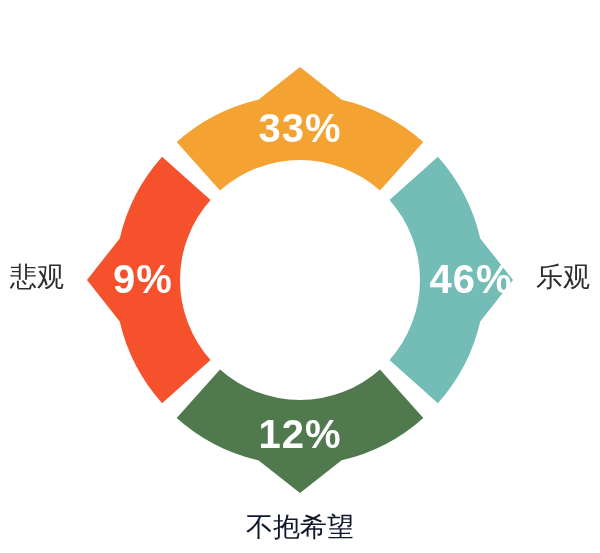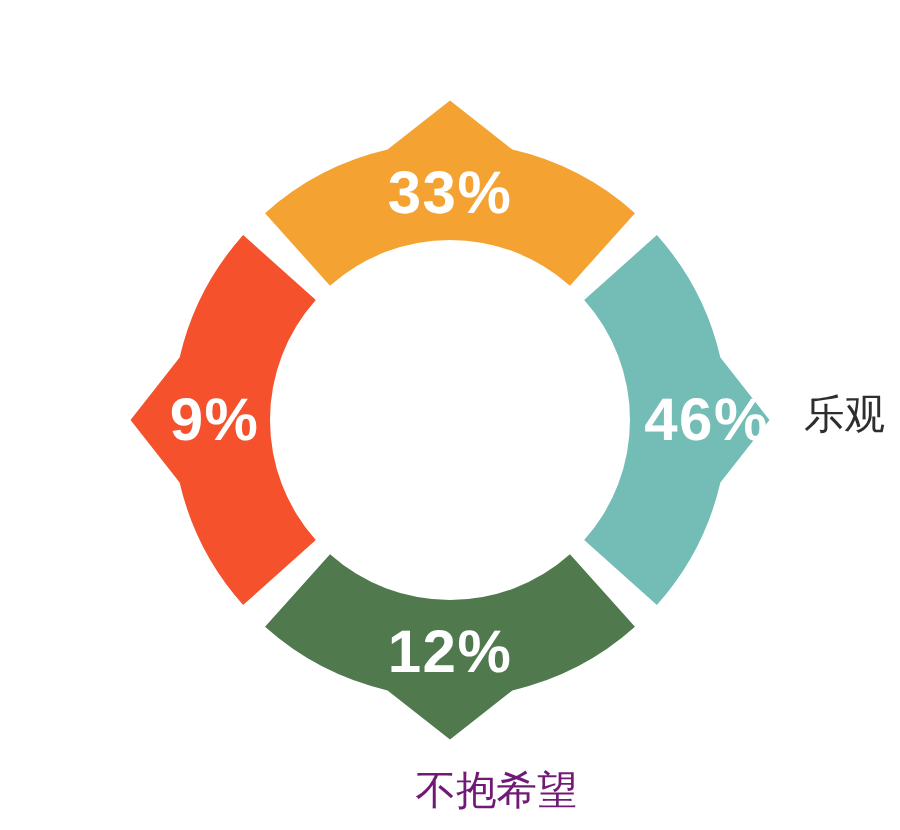--- a/index.html
+++ b/index.html
@@ -76,15 +76,16 @@
     </g>
     <g>
       <text id="seg-top-value" class="seg-value" x="300" y="142" text-anchor="middle" fill="#ffffff">33%</text>
       <text id="seg-right-value" class="seg-value" x="471" y="293" text-anchor="middle" fill="#ffffff">46%</text>
       <text id="seg-bottom-value" class="seg-value" x="300" y="448" text-anchor="middle" fill="#ffffff">12%</text>
       <text id="seg-left-value" class="seg-value" x="143" y="293" text-anchor="middle" fill="#ffffff">9%</text>
     </g>
   </svg>
 
   <div class="cat-label" id="label-right" style="color: rgb(46, 46, 46); text-align: right;">乐观</div>
-  <div class="cat-label" id="label-bottom" style="color: #701a75; margin-left: 31px;">不抱希望</div>
+  <div class="cat-label" id="label-bottom" style="color: #0f172a;">不抱希望</div>
+  <div class="cat-label" id="label-left" style="color: rgb(46, 46, 46);">悲观</div>
 
 </div>
 
 </body></html>

